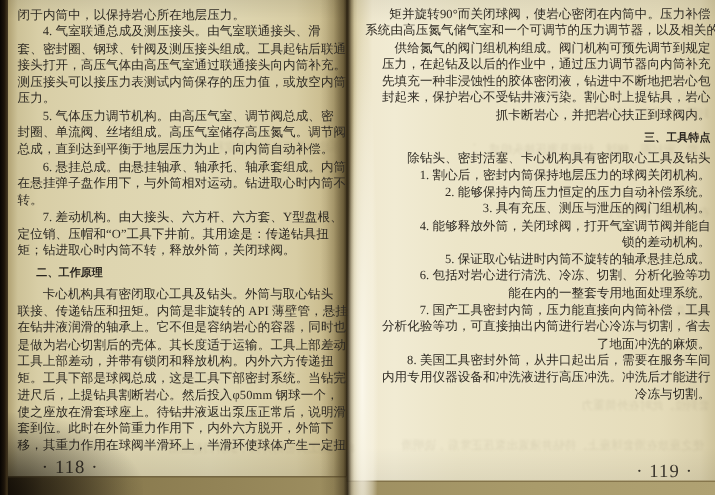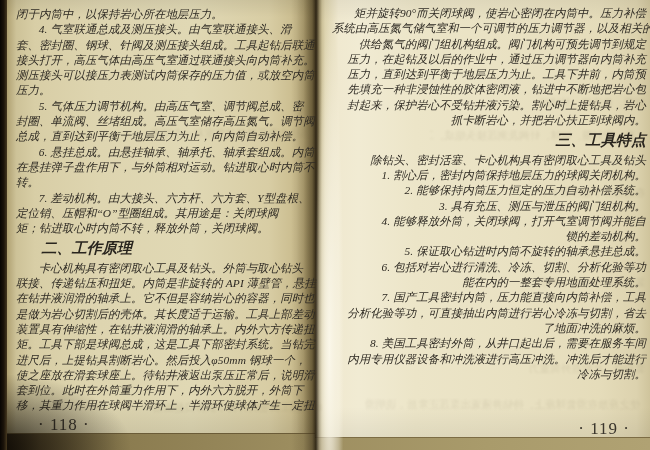--- a/index.html
+++ b/index.html
@@ -33,23 +33,23 @@
     background:linear-gradient(90deg,#080502,#1c140a 55%,#46381f);}
   .edge-bottom{position:absolute;left:0;top:433px;width:650px;height:17px;z-index:1;
     background:linear-gradient(90deg,#241b0e 0%,#5d4f30 6%,#8a7b4f 18%,#9c8d5f 45%,#a99b6b 75%,#b0a273 100%);}
   .corner-shadow{position:absolute;left:0;top:375px;width:130px;height:75px;z-index:5;pointer-events:none;
     background:radial-gradient(ellipse at 0% 100%, rgba(10,7,3,.75), rgba(10,7,3,0) 72%);}
 
   
   .text-block{position:absolute;z-index:4;color:#2e2a23;font-size:11.4px;letter-spacing:.1px;}
   .text-left{left:16px;top:7px;width:297px;}
   .text-right{left:332px;top:6px;width:314px;text-align:right;}
-  .tline{height:15.3px;line-height:15.3px;white-space:nowrap;font-style:italic;}
+  .tline{height:15.3px;line-height:15.3px;white-space:nowrap;}
   .line-indent{text-indent:2em;}
-  .line-heading{font-weight:bold;font-size:15px;text-indent:1.7em;margin:5px 0 4px 0;color:#29251e;}
+  .line-heading{font-weight:bold;font-size:10px;text-indent:1.7em;margin:5px 0 4px 0;color:#29251e;}
   .pagenum{position:absolute;z-index:4;font-size:17px;color:#3a352c;letter-spacing:1px;}
   .pagenum-left{left:38px;top:415px;}
   .pagenum-right{right:20px;top:419px;}
 
   
   .ghost{position:absolute;z-index:3;transform:scaleX(-1);filter:blur(1.1px);opacity:.13;
     font-size:10.6px;color:#6b6045;white-space:nowrap;overflow:hidden;pointer-events:none;}
 </style>
 </head>
 <body>
@@ -78,42 +78,41 @@
       <div class="tline line-body">接头打开，高压气体由高压气室通过联通接头向内筒补充。</div>
       <div class="tline line-body">测压接头可以接压力表测试内筒保存的压力值，或放空内筒</div>
       <div class="tline line-body">压力。</div>
       <div class="tline line-indent">5. 气体压力调节机构。由高压气室、调节阀总成、密</div>
       <div class="tline line-body">封圈、单流阀、丝堵组成。高压气室储存高压氮气。调节阀</div>
       <div class="tline line-body">总成，直到达到平衡于地层压力为止，向内筒自动补偿。</div>
       <div class="tline line-indent">6. 悬挂总成。由悬挂轴承、轴承托、轴承套组成。内筒</div>
       <div class="tline line-body">在悬挂弹子盘作用下，与外筒相对运动。钻进取心时内筒不</div>
       <div class="tline line-body">转。</div>
       <div class="tline line-indent">7. 差动机构。由大接头、六方杆、六方套、Y型盘根、</div>
-      <div class="tline line-body">定位销、压帽和“O”型圈组成。其用途是：关闭球阀</div>
+      <div class="tline line-body">定位销、压帽和“O”工具下井前。其用途是：传递钻具扭</div>
       <div class="tline line-body">矩；钻进取心时内筒不转，释放外筒，关闭球阀。</div>
       <div class="tline line-heading">二、工作原理</div>
       <div class="tline line-indent">卡心机构具有密闭取心工具及钻头。外筒与取心钻头</div>
       <div class="tline line-body">联接、传递钻压和扭矩。内筒是非旋转的 API 薄壁管，悬挂</div>
       <div class="tline line-body">在钻井液润滑的轴承上。它不但是容纳岩心的容器，同时也</div>
       <div class="tline line-body">是做为岩心切割后的壳体。其长度适于运输。工具上部差动</div>
-      <div class="tline line-body">装置具有伸缩性，在钻井液润滑的轴承上。内外六方传递扭</div>
+      <div class="tline line-body">工具上部差动，并带有锁闭和释放机构。内外六方传递扭</div>
       <div class="tline line-body">矩。工具下部是球阀总成，这是工具下部密封系统。当钻完</div>
       <div class="tline line-body">进尺后，上提钻具割断岩心。然后投入φ50mm 钢球一个，</div>
       <div class="tline line-body">使之座放在滑套球座上。待钻井液返出泵压正常后，说明滑</div>
       <div class="tline line-body">套到位。此时在外筒重力作用下，内外六方脱开，外筒下</div>
       <div class="tline line-body">移，其重力作用在球阀半滑环上，半滑环使球体产生一定扭</div>
     </div>
   <div class="pagenum pagenum-left">· 118 ·</div>
 
   <div class="text-block text-right">
       <div class="tline line-body">矩并旋转90°而关闭球阀，使岩心密闭在内筒中。压力补偿</div>
       <div class="tline line-body">系统由高压氮气储气室和一个可调节的压力调节器，以及相关的</div>
       <div class="tline line-body">供给氮气的阀门组机构组成。阀门机构可预先调节到规定</div>
       <div class="tline line-body">压力，在起钻及以后的作业中，通过压力调节器向内筒补充</div>
-      <div class="tline line-body">压力，直到达到平衡于地层压力为止。工具下井前，内筒预</div>
       <div class="tline line-body">先填充一种非浸蚀性的胶体密闭液，钻进中不断地把岩心包</div>
       <div class="tline line-body">封起来，保护岩心不受钻井液污染。割心时上提钻具，岩心</div>
       <div class="tline line-body">抓卡断岩心，并把岩心扶正到球阀内。</div>
       <div class="tline line-heading">三、工具特点</div>
       <div class="tline line-indent">除钻头、密封活塞、卡心机构具有密闭取心工具及钻头</div>
       <div class="tline line-indent">1. 割心后，密封内筒保持地层压力的球阀关闭机构。</div>
       <div class="tline line-indent">2. 能够保持内筒压力恒定的压力自动补偿系统。</div>
       <div class="tline line-indent">3. 具有充压、测压与泄压的阀门组机构。</div>
       <div class="tline line-indent">4. 能够释放外筒，关闭球阀，打开气室调节阀并能自</div>
       <div class="tline line-body">锁的差动机构。</div>

